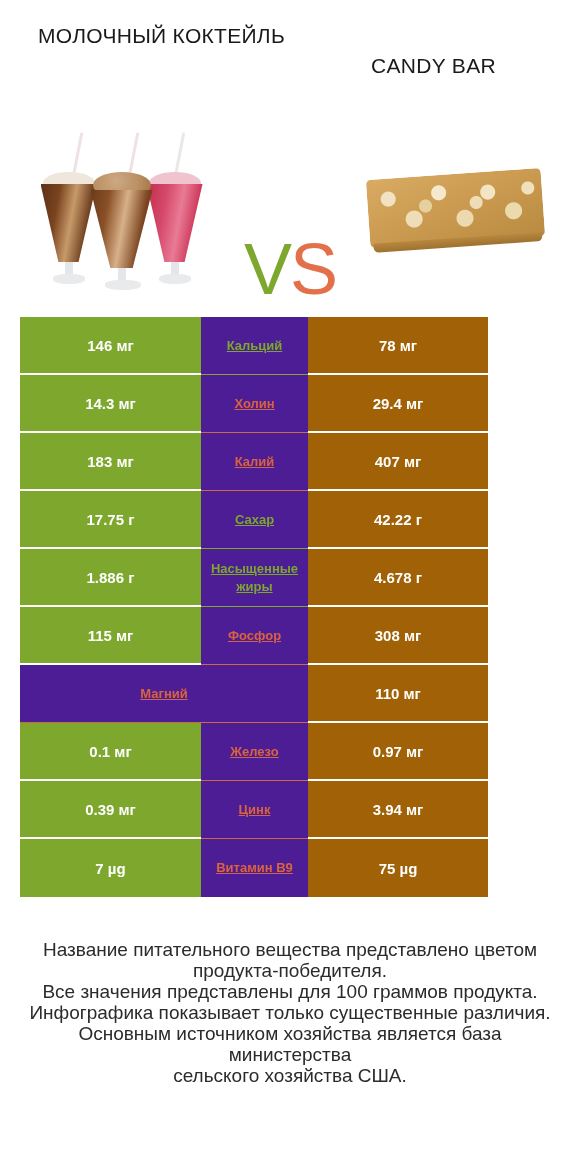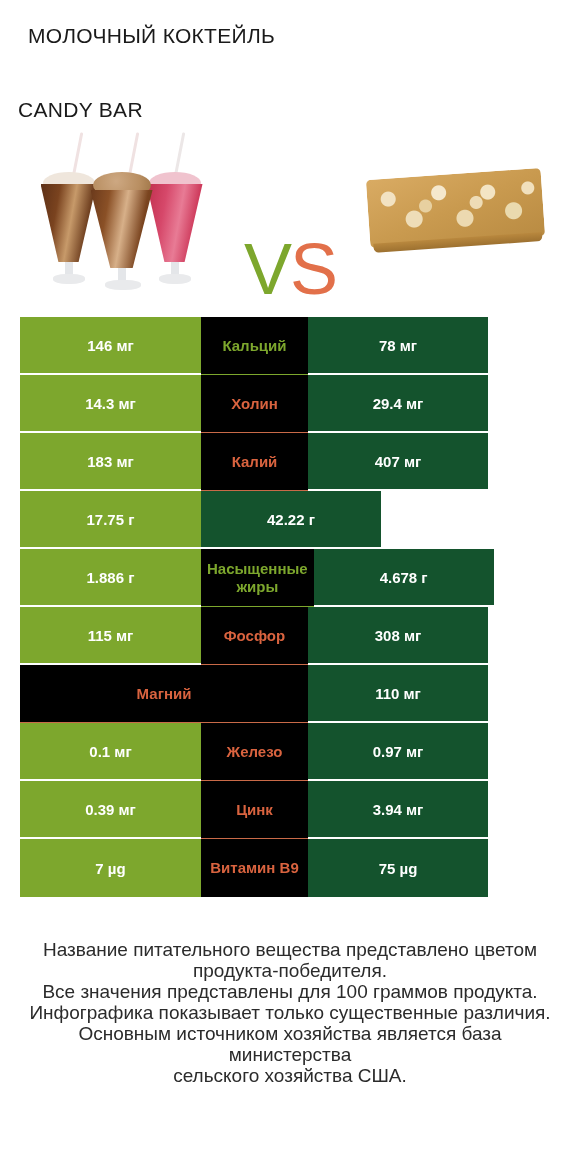--- a/index.html
+++ b/index.html
@@ -16,21 +16,20 @@
     position: relative;
   }
 
   
   .header {
     display: flex;
     align-items: flex-start;
     padding: 22px 8px 0 18px;
     box-sizing: border-box;
     height: 110px;
-    flex-direction: column;
   }
   .title-block {
     flex: 0 0 50%;
     box-sizing: border-box;
   }
   .title-left {
     text-align: center;
     padding-left: 10px;
   }
   .title-right {
@@ -200,34 +199,35 @@
   .cell-left {
     flex: 0 0 181px;
     background: #7DA72D;
     color: #ffffff;
     font-size: 15px;
     font-weight: 700;
     border-bottom: 2px solid #ffffff;
   }
   .cell-right {
     flex: 0 0 180px;
-    background: #14532d;
+    background: #a16207;
     color: #ffffff;
     font-size: 15px;
     font-weight: 700;
     border-bottom: 2px solid #ffffff;
   }
   .cell-mid {
     flex: 1 1 auto;
-    background: #000000;
-    font-size: 15px;
+    background: #4c1d95;
+    font-size: 13px;
     font-weight: 700;
     line-height: 18px;
     padding: 4px 6px;
     border-bottom: 1px solid #7DA72D;
+    text-decoration: underline;
   }
   .row.win-right .cell-mid { border-bottom-color: #C96A48; }
   .row.win-left  .cell-mid { color: #7DA72D; }
   .row.win-right .cell-mid { color: #D9633F; }
   .row:last-child .cell-left,
   .row:last-child .cell-right { border-bottom: none; }
   .row:last-child .cell-mid { border-bottom: none; }
 
   
   .footer {
@@ -303,20 +303,21 @@
       <div class="cell cell-mid">Холин</div>
       <div class="cell cell-right">29.4 мг</div>
     </div>
     <div class="row win-right">
       <div class="cell cell-left">183 мг</div>
       <div class="cell cell-mid">Калий</div>
       <div class="cell cell-right">407 мг</div>
     </div>
     <div class="row win-left">
       <div class="cell cell-left">17.75 г</div>
+      <div class="cell cell-mid">Сахар</div>
       <div class="cell cell-right">42.22 г</div>
     </div>
     <div class="row win-left">
       <div class="cell cell-left">1.886 г</div>
       <div class="cell cell-mid">Насыщенные жиры</div>
       <div class="cell cell-right">4.678 г</div>
     </div>
     <div class="row win-right">
       <div class="cell cell-left">115 мг</div>
       <div class="cell cell-mid">Фосфор</div>

